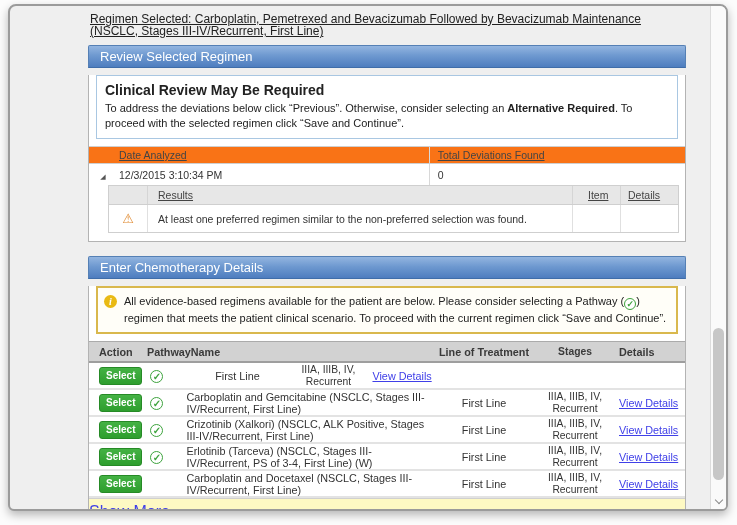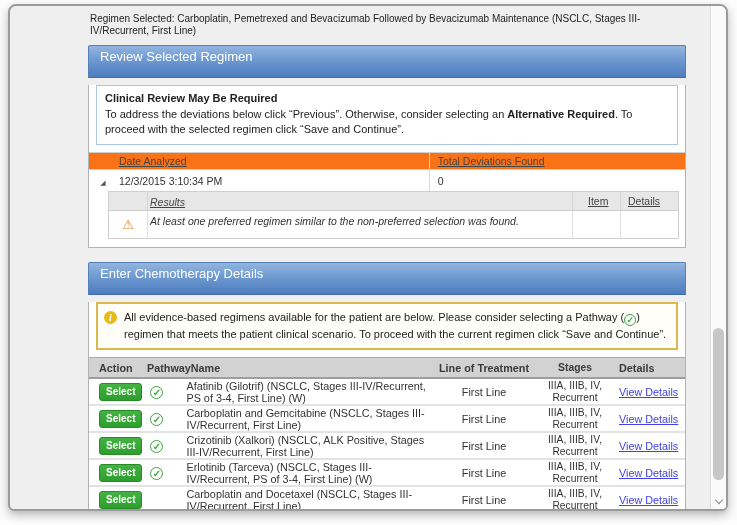--- a/index.html
+++ b/index.html
@@ -14,50 +14,50 @@
   }
 
   
   .scrollbar { position:absolute; top:0; right:0; bottom:0; width:16px; background:#fafafa; border-left:1px solid #dcdcdc; }
   .scroll-thumb { position:absolute; left:2px; width:11px; top:322px; height:152px; background:#c7c7c7; border-radius:6px; }
   .scroll-down { position:absolute; bottom:5px; left:4px; width:7px; height:7px; }
   .scroll-down::after { content:""; position:absolute; left:1px; top:0; width:5px; height:5px; border-right:1.5px solid #8a8a8a; border-bottom:1.5px solid #8a8a8a; transform:rotate(45deg); }
 
   .content { margin:7px 42px 0 78px; width:598px; }
 
-  .regimen-line { font-size:10px; color:#222; line-height:12px; margin:2px 0 8px 2px; }
+  .regimen-line { font-size:12px; color:#222; line-height:12px; margin:2px 0 8px 2px;text-decoration:underline; }
 
   .panel-header {
-    height:33px; border-radius:2px 2px 0 0;
+    height:23px; border-radius:2px 2px 0 0;
     background:linear-gradient(180deg, #93b5e0 0%, #6e99d0 45%, #4e7dbf 100%);
     border:1px solid #5580b5; border-bottom:1px solid #3f6da9;
     color:#ffffff; font-size:13px; line-height:21px; padding-left:11px;
   }
   .panel-body { background:#ffffff; border:1px solid #b3b3b3; border-top:none; }
 
   
   .clinical-box { margin:7px; border:1px solid #a9c7e2; padding:6px 8px 7px 8px; background:#fff; }
-  .clinical-title { font-size:11px; font-weight:bold; color:#222; margin-bottom:3px; }
+  .clinical-title { font-size:14px; font-weight:bold; color:#222; margin-bottom:3px; }
   .clinical-text { font-size:11px; color:#222; line-height:15px; }
   .clinical-text b { font-weight:bold; }
 
   .dev-table { margin:3px 0 8px 0; font-size:10.5px; color:#333; }
   .dev-head { display:flex; background:#f97316; border-top:1px solid #cfcfcf; border-bottom:1px solid #cfcfcf; height:18px; align-items:center; }
   .dev-row { display:flex; height:21px; align-items:center; background:#fff; }
   .col-exp { width:28px; text-align:center; flex:0 0 28px; }
   .col-date { flex:1 1 auto; padding-left:2px; }
   .col-total { flex:0 0 43%; padding-left:8px; border-left:1px solid #d8d8d8; align-self:stretch; display:flex; align-items:center; }
   .sort-link { color:#444; text-decoration:underline; cursor:pointer; }
   .expander { font-size:7px; color:#555; cursor:pointer; }
 
   .results-table { margin:0 6px 0 19px; border:1px solid #cfcfcf; font-size:10.5px; color:#333; }
   .res-head { display:flex; background:#e7e7e7; height:19px; align-items:center; border-bottom:1px solid #cfcfcf; }
   .res-row { display:flex; min-height:27px; align-items:center; background:#fff; }
   .rcol-icon { flex:0 0 38px; text-align:center; align-self:stretch; display:flex; align-items:center; justify-content:center; }
-  .rcol-msg { flex:1 1 auto; padding:4px 2px; border-left:1px solid #e0e0e0; align-self:stretch; display:flex; align-items:flex-start;font-style:italic; }
+  .rcol-msg { flex:1 1 auto; padding:4px 10px; border-left:1px solid #e0e0e0; align-self:stretch; display:flex; align-items:center; }
   .rcol-item { flex:0 0 48px; padding-left:15px; border-left:1px solid #e0e0e0; align-self:stretch; display:flex; align-items:center; }
   .rcol-details { flex:0 0 58px; padding-left:7px; border-left:1px solid #e0e0e0; align-self:stretch; display:flex; align-items:center; }
   .res-head .rcol-msg, .res-head .rcol-item, .res-head .rcol-details { border-left:1px solid #d5d5d5; }
 
   .warning-icon { color:#e0892f; font-size:13px; line-height:13px; }
 
   .panel-gap { height:14px; }
 
   
   .notice-box { margin:7px; border:2px solid #d9b84d; background:#fffef8; display:flex; padding:5px 7px 6px 6px; }
@@ -156,21 +156,20 @@
             <div class="ccol-pathway">Pathway</div>
             <div class="ccol-name">Name</div>
             <div class="ccol-line">Line of Treatment</div>
             <div class="ccol-stages">Stages</div>
             <div class="ccol-details">Details</div>
           </div>
 
           <div class="ch-row">
             <div class="ccol-action"><button class="select-btn">Select</button></div>
             <div class="ccol-pathway"><span class="pathway-icon">✓</span></div>
-            <div class="ccol-name">Afatinib (Gilotrif) (NSCLC, Stages III-IV/Recurrent, PS of 3-4, First Line) (W)</div>
             <div class="ccol-line">First Line</div>
             <div class="ccol-stages">IIIA, IIIB, IV, Recurrent</div>
             <div class="ccol-details"><span class="link">View Details</span></div>
           </div>
 
           <div class="ch-row">
             <div class="ccol-action"><button class="select-btn">Select</button></div>
             <div class="ccol-pathway"><span class="pathway-icon">✓</span></div>
             <div class="ccol-name">Carboplatin and Gemcitabine (NSCLC, Stages III-IV/Recurrent, First Line)</div>
             <div class="ccol-line">First Line</div>

